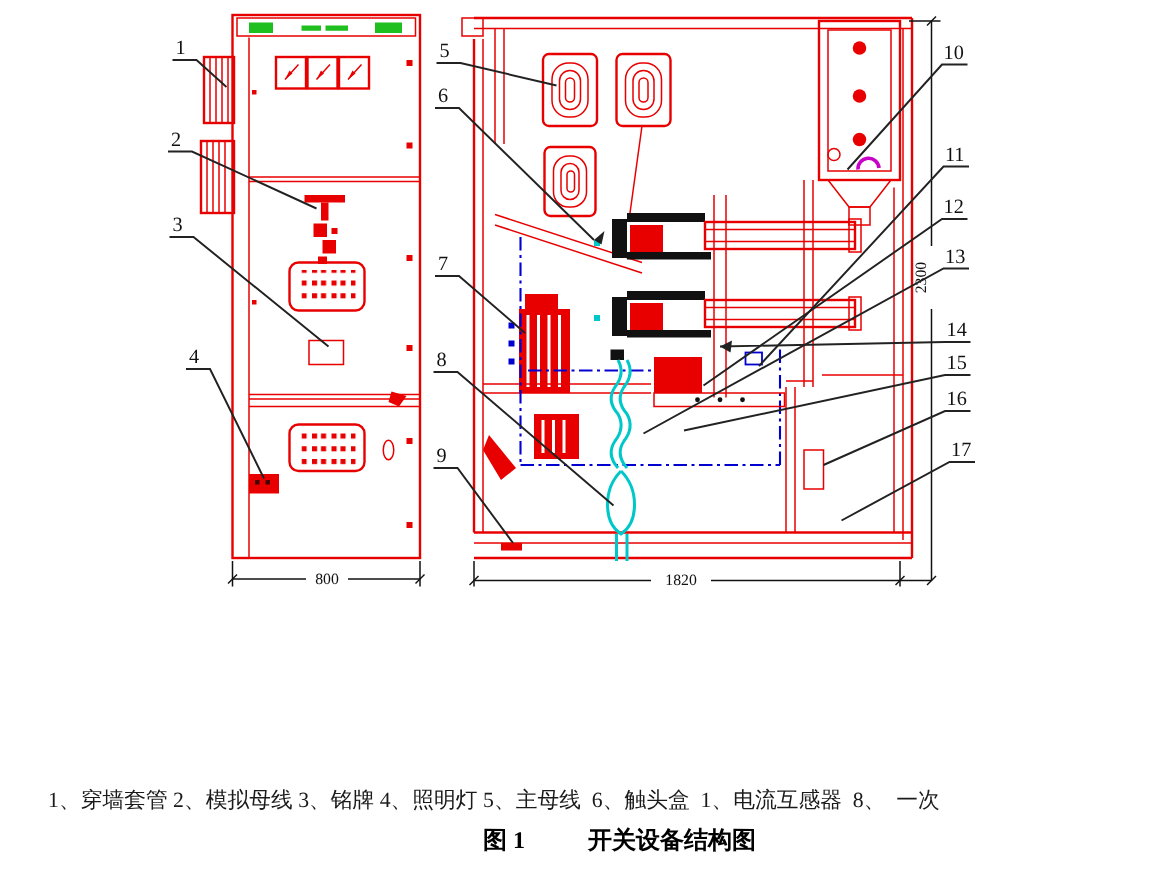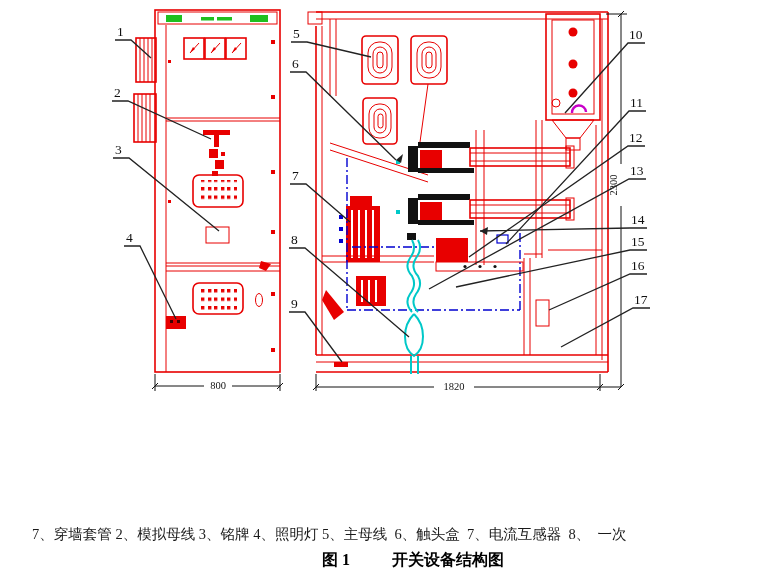--- a/index.html
+++ b/index.html
@@ -352,21 +352,21 @@
         <polyline class="leader" points="647,274 630,274 549,310"></polyline>
         <text class="co" x="631" y="270">16</text>
       </g>
   <g>
         <polyline class="leader" points="650,308 633,308 561,347"></polyline>
         <text class="co" x="634" y="304">17</text>
       </g>
 </svg>
 
 <div class="legend">
-  <div class="l1">7、穿墙套管 2、模拟母线 3、铭牌 4、照明灯 5、主母线  6、触头盒  7、电流互感器  8、  一次</div>
+  <div class="l1">1、穿墙套管 2、模拟母线 3、铭牌 4、照明灯 5、主母线  6、触头盒  1、电流互感器  8、  一次</div>
   
   
 </div>
 
 <div class="caption">
   <span>图 1</span><span class="gap"></span><span>开关设备结构图</span>
 </div>
 </div>
 
 </body></html>

